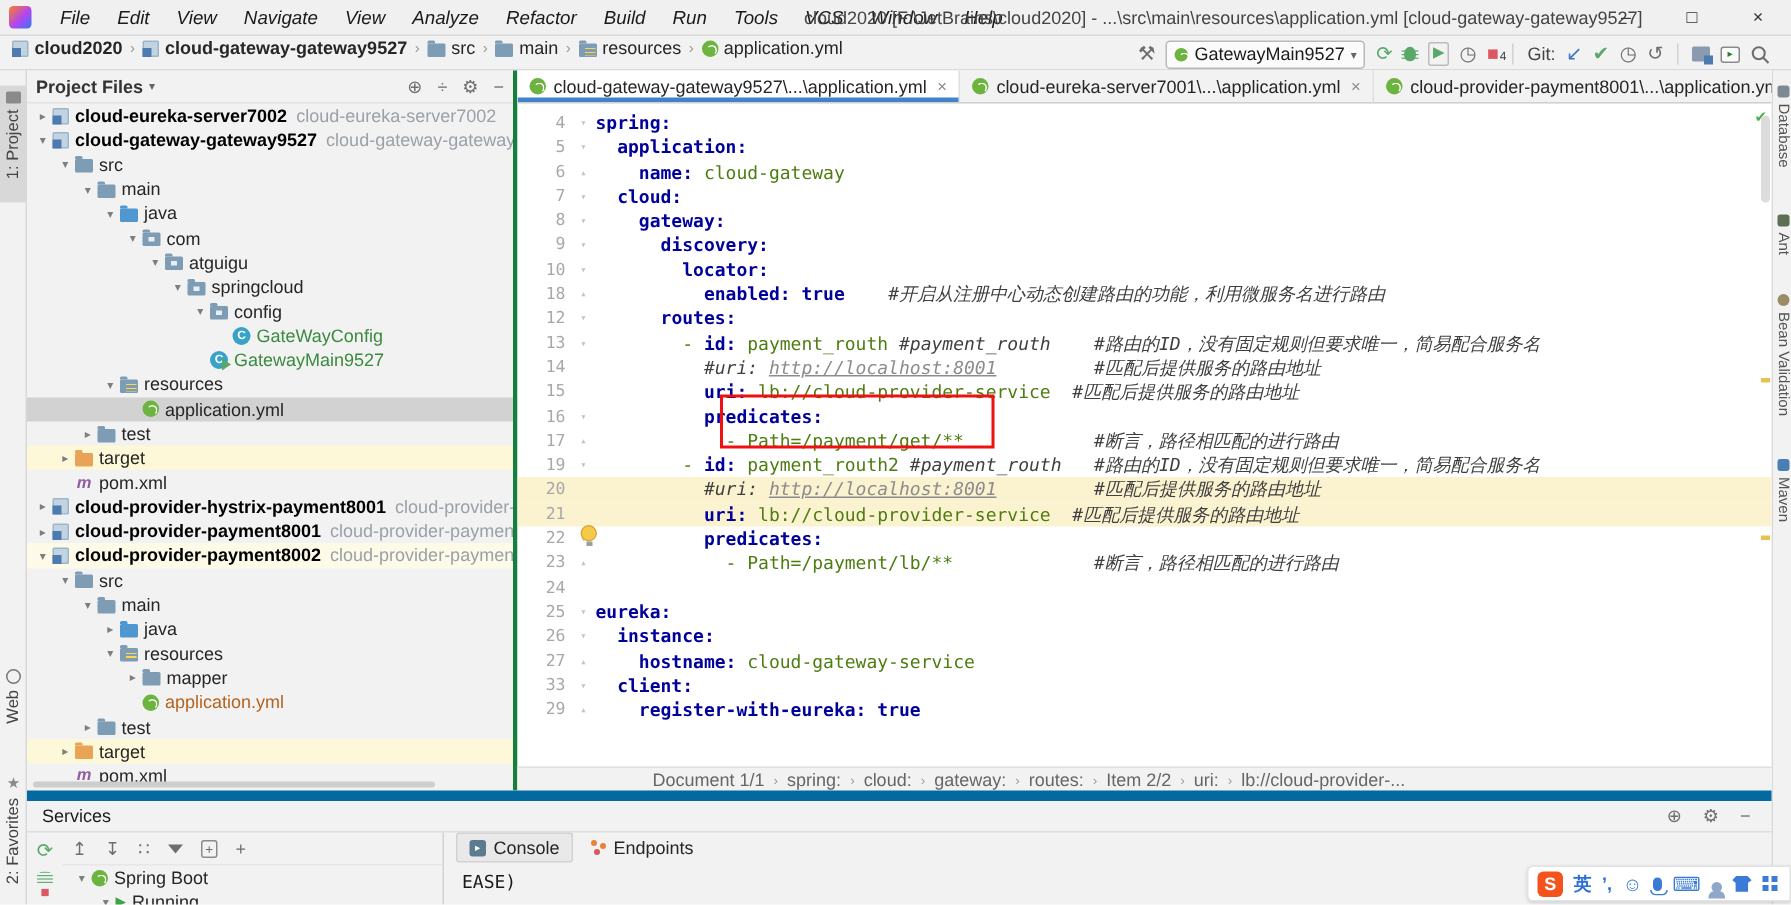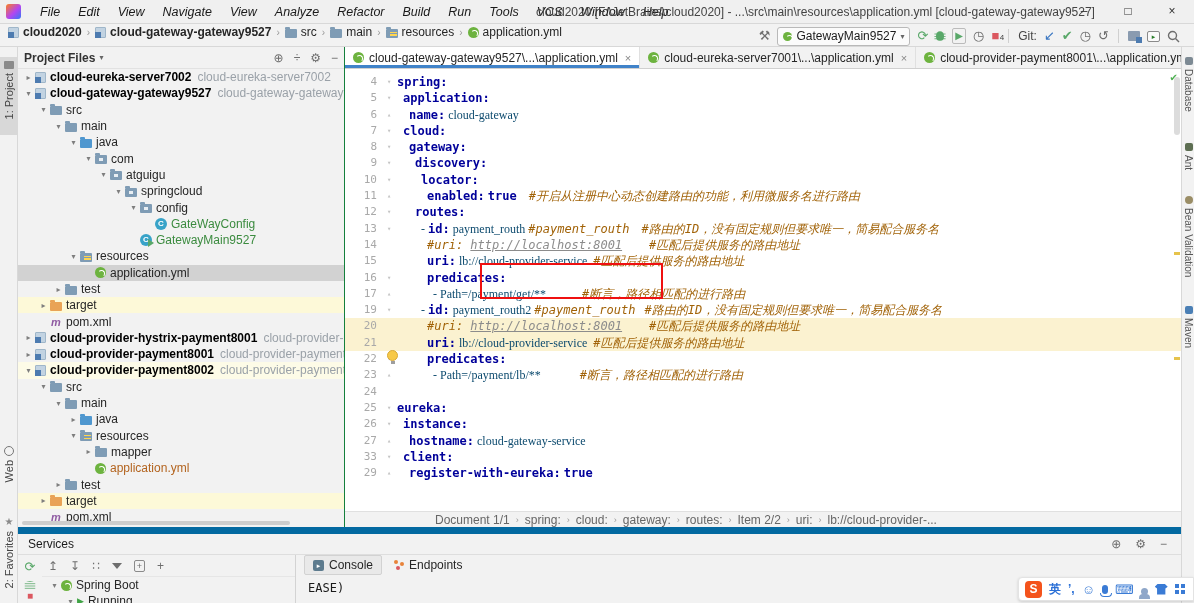--- a/index.html
+++ b/index.html
@@ -35,21 +35,21 @@
   .stripe-item { position:absolute; left:0; width:18px; display:flex; flex-direction:column; align-items:center; gap:4px; padding:4px 0; color:#555; }
   .stripe-item.active { background:#d8d8d8; }
   .vlabel { writing-mode:vertical-rl; transform:rotate(180deg); font-size:11px; color:#444; white-space:nowrap; }
   #right-stripe { position:absolute; right:0; top:47px; width:13px; height:556px; background:#f2f2f2; border-left:1px solid #d8d8d8; }
   #right-stripe .stripe-item { width:13px; }
   #right-stripe .vlabel { writing-mode:vertical-rl; transform:none; font-size:10px; color:#555; }
   .mini-ic { width:8px; height:8px; border-radius:2px; background:#8a9bа8; }
   .mini-db { background:#7d8a94; } .mini-ant { background:#5d6e52; } .mini-bean { background:#9a8d66; border-radius:50%; } .mini-mvn { background:#4a7fb5; }
 
   
-  #project { position:absolute; left:18px; top:47px; width:327px; height:480px; background:#f2f2f2; border-right:1px solid #15803d; overflow:hidden; }
+  #project { position:absolute; left:18px; top:47px; width:327px; height:480px; background:#f2f2f2; border-right:3px solid #15803d; overflow:hidden; }
   #proj-header { height:22px; display:flex; align-items:center; padding:0 6px; border-bottom:1px solid #e2e2e2; }
   #proj-header .ttl { font-weight:bold; color:#333; margin-right:4px; }
   #proj-header .hdr-ic { color:#6e6e6e; font-size:12px; margin-left:10px; }
   #proj-header .spacer { flex:1; }
   #tree { position:absolute; top:22px; left:0; right:0; bottom:0; overflow:hidden; }
   .trow { height:16.3px; display:flex; align-items:center; white-space:nowrap; overflow:hidden; cursor:default; }
   .trow.sel { background:#d2d2d2; }
   .trow.ylw { background:#fdf9d8; }
   .trow.crm { background:#fdfbe7; }
   .arr { width:13px; font-size:8px; color:#7e7e7e; text-align:center; flex:none; }
@@ -84,22 +84,22 @@
   .tab.active::after { content:""; position:absolute; left:0; right:0; bottom:0; height:3px; background:#4083c9; }
   .tab .x { color:#888; font-size:11px; margin-left:2px; }
   #code-wrap { position:absolute; left:0; top:22px; right:0; bottom:16px; overflow:hidden; font-family:"DejaVu Sans Mono","Liberation Mono",monospace; font-size:12px; }
   #lines { position:relative; padding-top:5px; }
   .line { height:16.3px; line-height:16.3px; display:flex; white-space:pre; }
   .line.hl { background:#fbf2d0; }
   .num { width:36px; flex:none; text-align:right; color:#a9a9a9; font-size:11px; padding-right:4px; }
   .fold { width:16px; flex:none; text-align:center; color:#c4c4c4; font-size:7px; }
   .code { flex:1; }
   .sk,.sw { color:#00009a; font-weight:bold; }
-  .st { color:#0c4a6e;font-family:Liberation Serif, serif; }
-  .sc { color:#a16207; font-style:italic; }
+  .st { color:#4d7c0f; }
+  .sc { color:#404040; font-style:italic; }
   .su { color:#8c8c8c; font-style:italic; text-decoration:underline; }
   #red-box { position:absolute; left:135px; top:194px; width:183px; height:36px; border:2px solid #ef1010; }
   #bulb { position:absolute; left:42px; top:281px; width:11px; height:11px; border-radius:50%; background:#f7c948; border:1px solid #d8a937; }
   #bulb::after { content:""; position:absolute; left:2.5px; bottom:-4px; width:4px; height:3px; background:#9e9e9e; }
   #insp-ok { position:absolute; right:3px; top:25px; color:#4caf50; font-size:10px; }
   #ed-scroll { position:absolute; right:1px; top:30px; width:6px; height:58px; border-radius:3px; background:#dcdcdc; }
   .stripe-mark { position:absolute; right:1px; width:6px; height:3px; background:#e6c34c; }
   #crumbbar { position:absolute; left:0; bottom:0; right:0; height:16px; background:#f2f2f2; border-top:1px solid #e0e0e0; display:flex; align-items:center; padding-left:90px; color:#666; white-space:nowrap; overflow:hidden; }
   .bc-sep { margin:0 6px; color:#9a9a9a; font-size:9px; }
 
@@ -443,21 +443,21 @@
     </div>
   <div id="code-wrap">
     <div id="lines">
         <div class="line"><span class="num">4</span><span class="fold">▾</span><span class="code"><span class="sk">spring:</span></span></div>
         <div class="line"><span class="num">5</span><span class="fold">▾</span><span class="code"><span class="st">  </span><span class="sk">application:</span></span></div>
         <div class="line"><span class="num">6</span><span class="fold">▴</span><span class="code"><span class="st">    </span><span class="sk">name:</span><span class="st"> cloud-gateway</span></span></div>
         <div class="line"><span class="num">7</span><span class="fold">▾</span><span class="code"><span class="st">  </span><span class="sk">cloud:</span></span></div>
         <div class="line"><span class="num">8</span><span class="fold">▾</span><span class="code"><span class="st">    </span><span class="sk">gateway:</span></span></div>
         <div class="line"><span class="num">9</span><span class="fold">▾</span><span class="code"><span class="st">      </span><span class="sk">discovery:</span></span></div>
         <div class="line"><span class="num">10</span><span class="fold">▾</span><span class="code"><span class="st">        </span><span class="sk">locator:</span></span></div>
-        <div class="line"><span class="num">11</span><span class="fold">▴</span><span class="code"><span class="st">          </span><span class="sk">enabled:</span><span class="st"> </span><span class="sw">true</span><span class="st">    </span><span class="sc">#开启从注册中心动态创建路由的功能，利用微服务名进行路由</span></span></div>
+        <div class="line"><span class="num">18</span><span class="fold">▴</span><span class="code"><span class="st">          </span><span class="sk">enabled:</span><span class="st"> </span><span class="sw">true</span><span class="st">    </span><span class="sc">#开启从注册中心动态创建路由的功能，利用微服务名进行路由</span></span></div>
         <div class="line"><span class="num">12</span><span class="fold">▾</span><span class="code"><span class="st">      </span><span class="sk">routes:</span></span></div>
         <div class="line"><span class="num">13</span><span class="fold">▾</span><span class="code"><span class="st">        - </span><span class="sk">id:</span><span class="st"> payment_routh </span><span class="sc">#payment_routh</span><span class="st">    </span><span class="sc">#路由的ID，没有固定规则但要求唯一，简易配合服务名</span></span></div>
         <div class="line"><span class="num">14</span><span class="fold"></span><span class="code"><span class="st">          </span><span class="sc">#uri: </span><span class="su">http://localhost:8001</span><span class="st">         </span><span class="sc">#匹配后提供服务的路由地址</span></span></div>
         <div class="line"><span class="num">15</span><span class="fold"></span><span class="code"><span class="st">          </span><span class="sk">uri:</span><span class="st"> lb://cloud-provider-service</span><span class="st">  </span><span class="sc">#匹配后提供服务的路由地址</span></span></div>
         <div class="line"><span class="num">16</span><span class="fold">▾</span><span class="code"><span class="st">          </span><span class="sk">predicates:</span></span></div>
         <div class="line"><span class="num">17</span><span class="fold">▴</span><span class="code"><span class="st">            - Path=/payment/get/**</span><span class="st">            </span><span class="sc">#断言，路径相匹配的进行路由</span></span></div>
         <div class="line"><span class="num">19</span><span class="fold">▾</span><span class="code"><span class="st">        - </span><span class="sk">id:</span><span class="st"> payment_routh2 </span><span class="sc">#payment_routh</span><span class="st">   </span><span class="sc">#路由的ID，没有固定规则但要求唯一，简易配合服务名</span></span></div>
         <div class="line hl"><span class="num">20</span><span class="fold"></span><span class="code"><span class="st">          </span><span class="sc">#uri: </span><span class="su">http://localhost:8001</span><span class="st">         </span><span class="sc">#匹配后提供服务的路由地址</span></span></div>
         <div class="line hl"><span class="num">21</span><span class="fold"></span><span class="code"><span class="st">          </span><span class="sk">uri:</span><span class="st"> lb://cloud-provider-service</span><span class="st">  </span><span class="sc">#匹配后提供服务的路由地址</span></span></div>
         <div class="line"><span class="num">22</span><span class="fold">▾</span><span class="code"><span class="st">          </span><span class="sk">predicates:</span></span></div>

